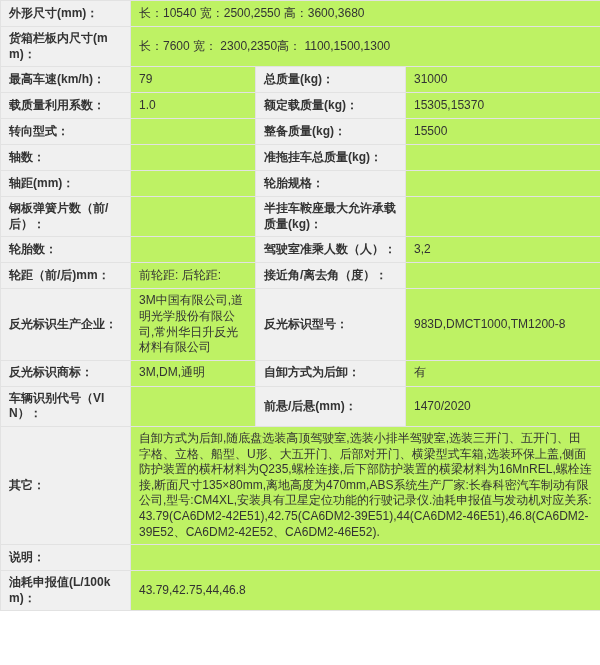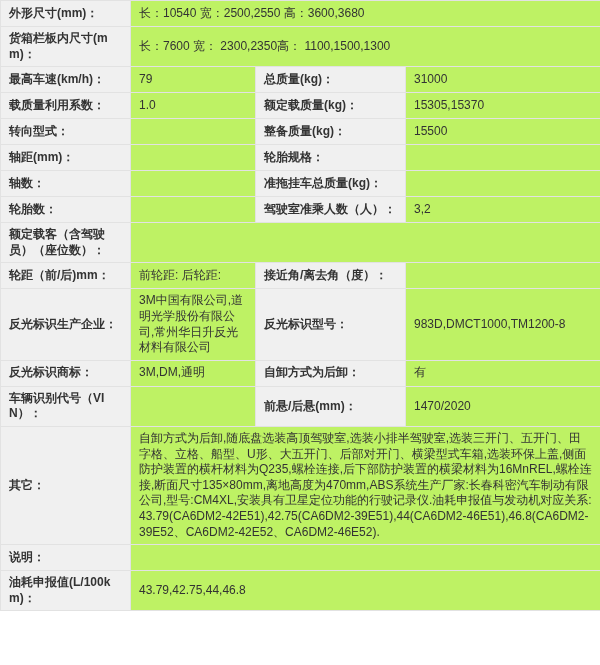--- a/index.html
+++ b/index.html
@@ -69,40 +69,42 @@
       <td class="lbl">额定载质量(kg)：</td>
       <td class="val">15305,15370</td>
     </tr>
     <tr class="single">
       <td class="lbl">转向型式：</td>
       <td class="val"></td>
       <td class="lbl">整备质量(kg)：</td>
       <td class="val">15500</td>
     </tr>
     <tr class="single">
+      <td class="lbl">轴数：</td>
+      <td class="val"></td>
+      <td class="lbl">准拖挂车总质量(kg)：</td>
+      <td class="val"></td>
+    </tr>
+    <tr class="single">
       <td class="lbl">轴距(mm)：</td>
       <td class="val"></td>
       <td class="lbl">轮胎规格：</td>
       <td class="val"></td>
     </tr>
-    <tr class="single">
-      <td class="lbl">轴数：</td>
+    <tr>
+      <td class="lbl">钢板弹簧片数（前/后）：</td>
       <td class="val"></td>
-      <td class="lbl">准拖挂车总质量(kg)：</td>
+      <td class="lbl">半挂车鞍座最大允许承载质量(kg)：</td>
       <td class="val"></td>
     </tr>
     <tr class="single">
       <td class="lbl">轮胎数：</td>
       <td class="val"></td>
       <td class="lbl">驾驶室准乘人数（人）：</td>
       <td class="val">3,2</td>
-    </tr>
-    <tr>
-      <td class="lbl">额定载客（含驾驶员）（座位数）：</td>
-      <td class="val" colspan="3"></td>
     </tr>
     <tr class="single">
       <td class="lbl">轮距（前/后)mm：</td>
       <td class="val">前轮距: 后轮距:</td>
       <td class="lbl">接近角/离去角（度）：</td>
       <td class="val"></td>
     </tr>
     <tr>
       <td class="lbl">反光标识生产企业：</td>
       <td class="val">3M中国有限公司,道明光学股份有限公司,常州华日升反光材料有限公司</td>

